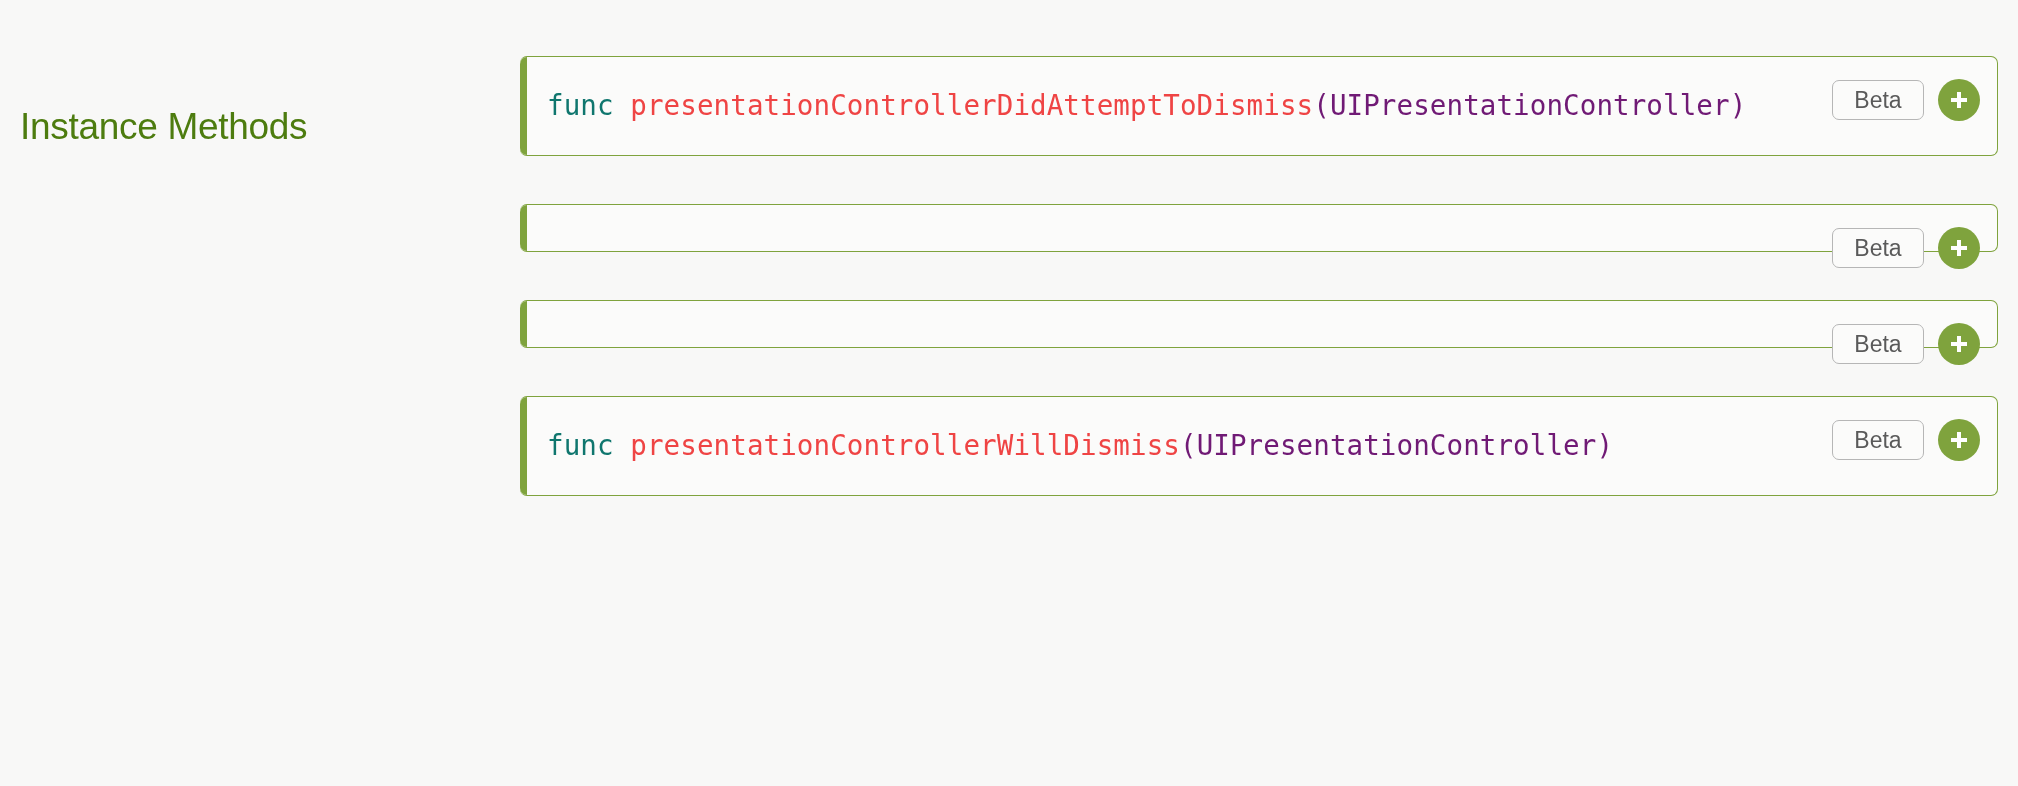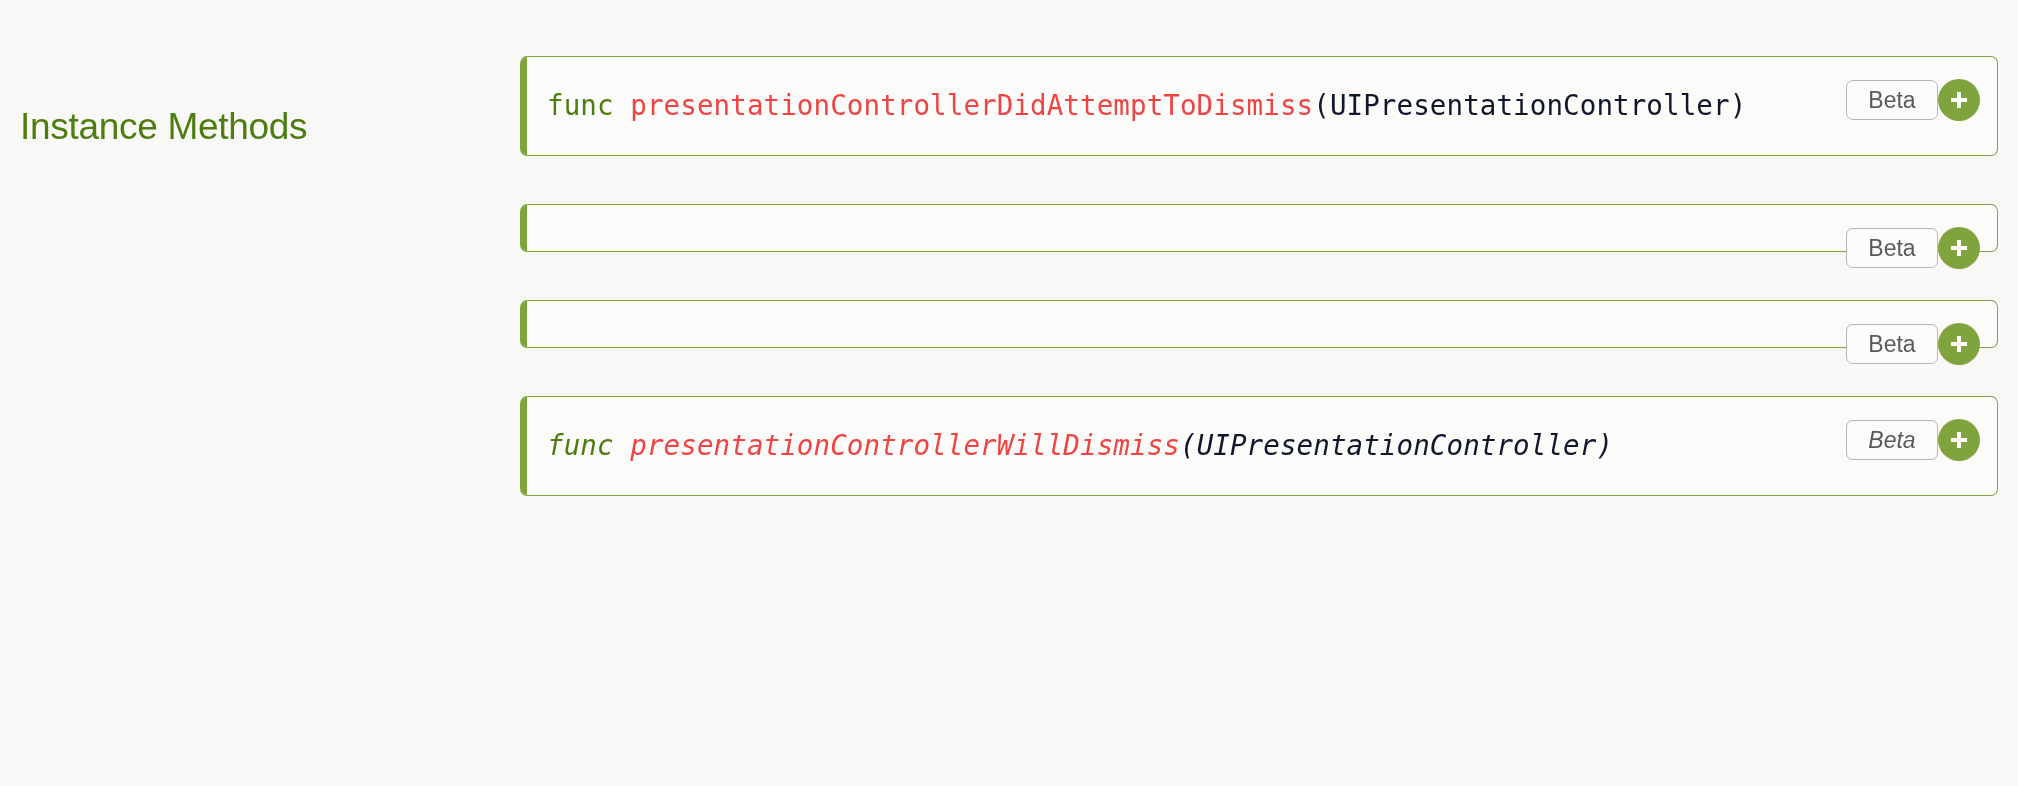--- a/index.html
+++ b/index.html
@@ -46,21 +46,21 @@
     position: relative;
     box-sizing: border-box;
     width: 1478px;
     background: #fbfbfa;
     border: 1.5px solid #7fa33d;
     border-left: none;
     border-radius: 7px;
     margin-bottom: 48px;
     padding: 22px 0 24px 0;
   }
-  .card:last-child { margin-bottom: 0; font-style: italic; }
+  .card:last-child { margin-bottom: 0; }
 
   
   .card-accent {
     position: absolute;
     left: 0;
     top: 0;
     bottom: 0;
     width: 7px;
     background: #7fa33d;
     border-top-left-radius: 7px;
@@ -72,31 +72,32 @@
     padding: 0 230px 0 27px;
     font-family: "DejaVu Sans Mono", "Liberation Mono", monospace;
     font-size: 27.5px;
     line-height: 52px;
     color: #5c5c5c;
     white-space: pre-wrap;
     word-break: break-word;
     letter-spacing: 0.1px;
   }
 
-  .tok-kw { color: #4d7c0f; }
+  .tok-kw { color: #0f766e; }
   .tok-fn { color: #ef4444; }
-  .tok-plain { color: #0f172a; }
+  .tok-plain { color: #701a75; }
 
   
   .card-controls {
     position: absolute;
     right: 17px;
     top: 22px;
     display: flex;
     align-items: center;
+    gap: 14px;
   }
 
   .beta-badge {
     box-sizing: border-box;
     min-width: 92px;
     height: 40px;
     padding: 0 14px;
     display: flex;
     align-items: center;
     justify-content: center;

